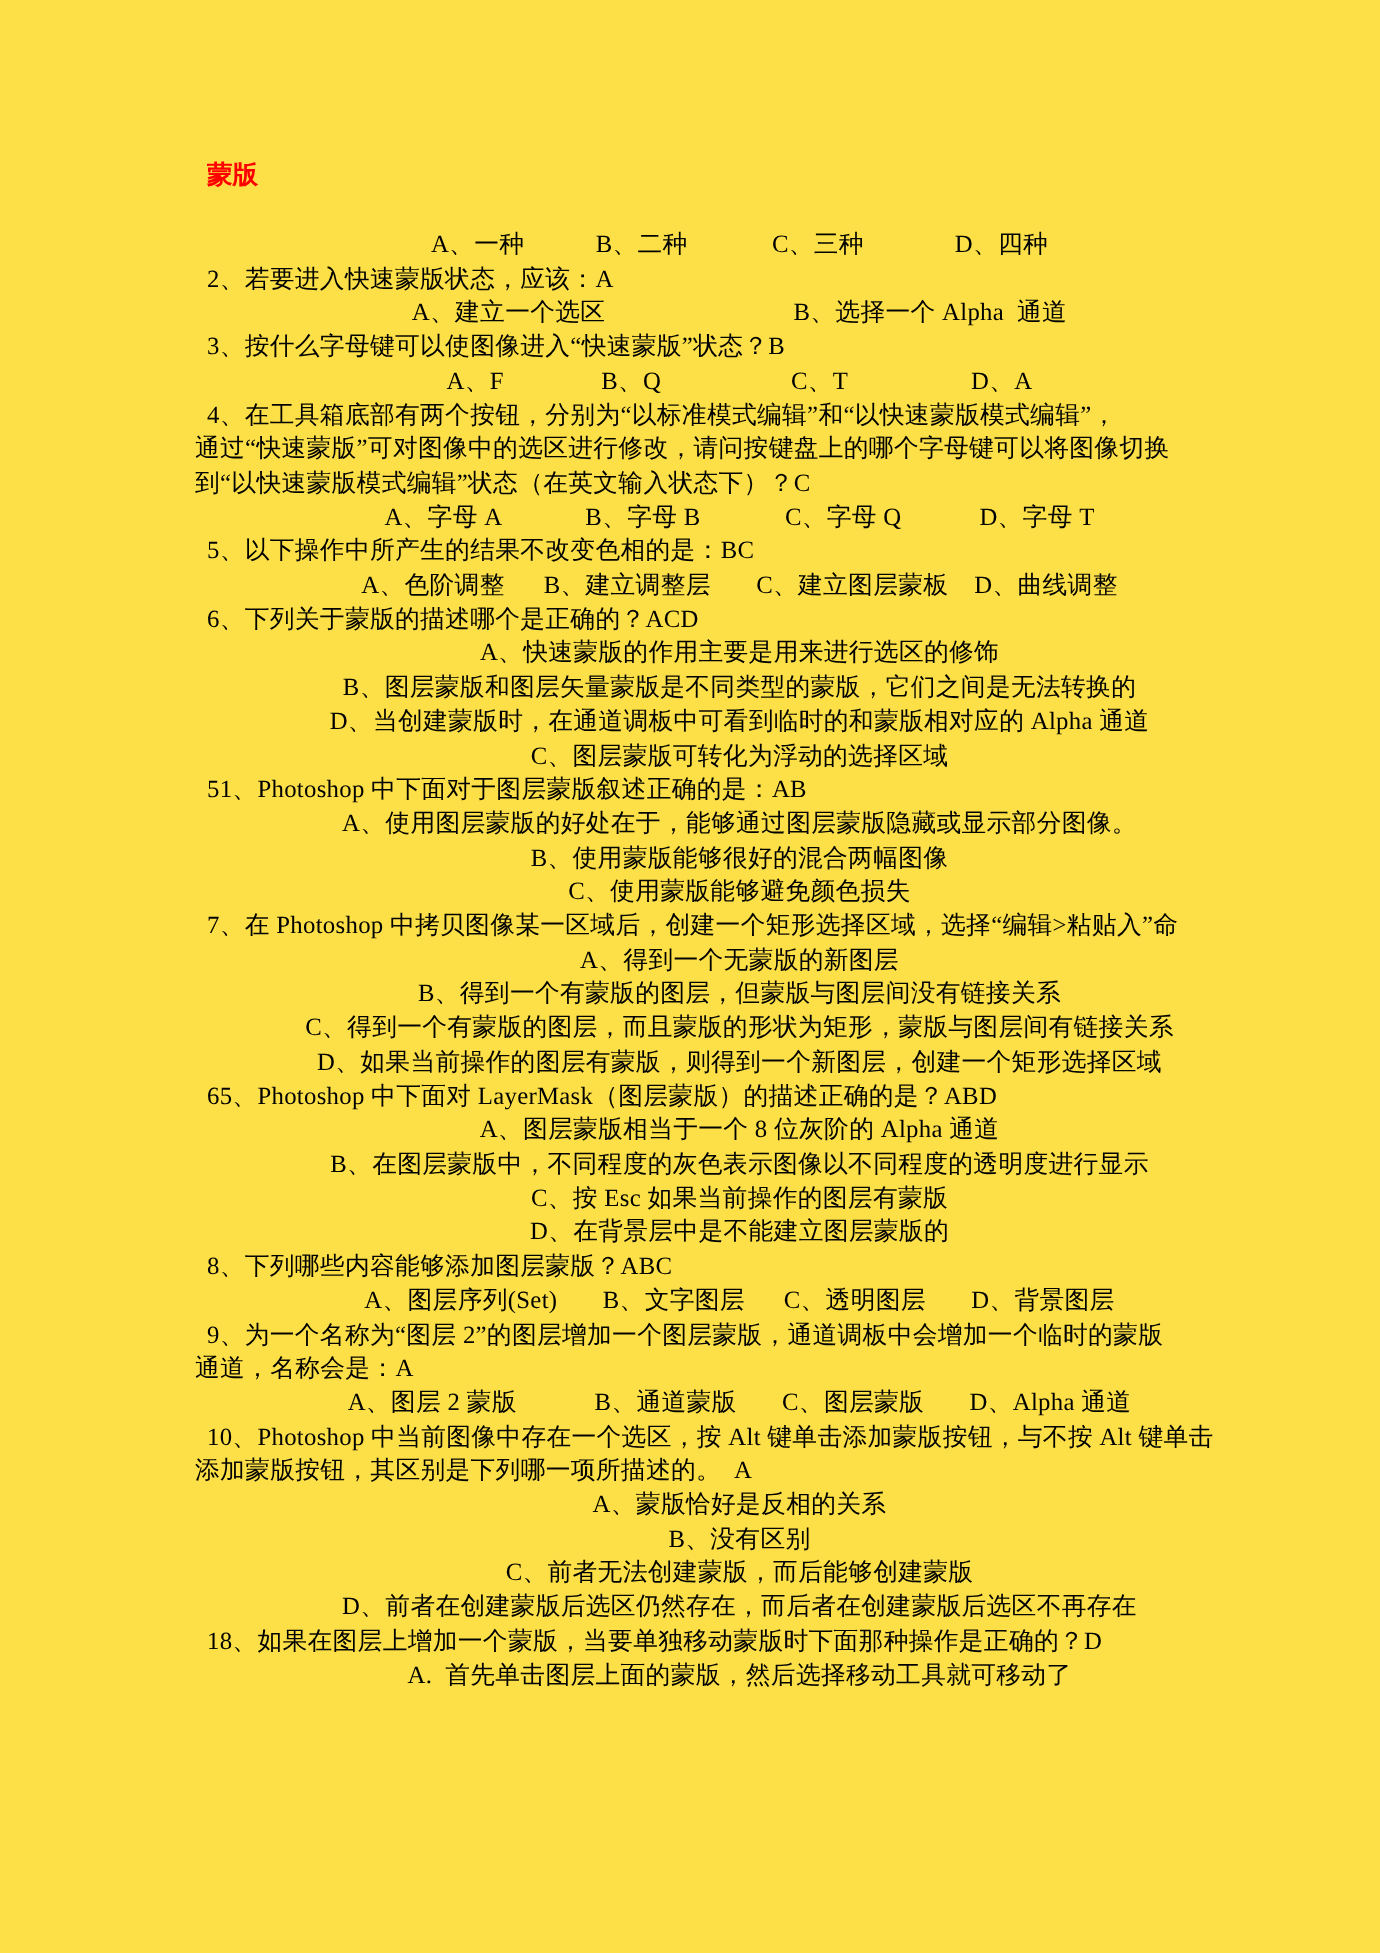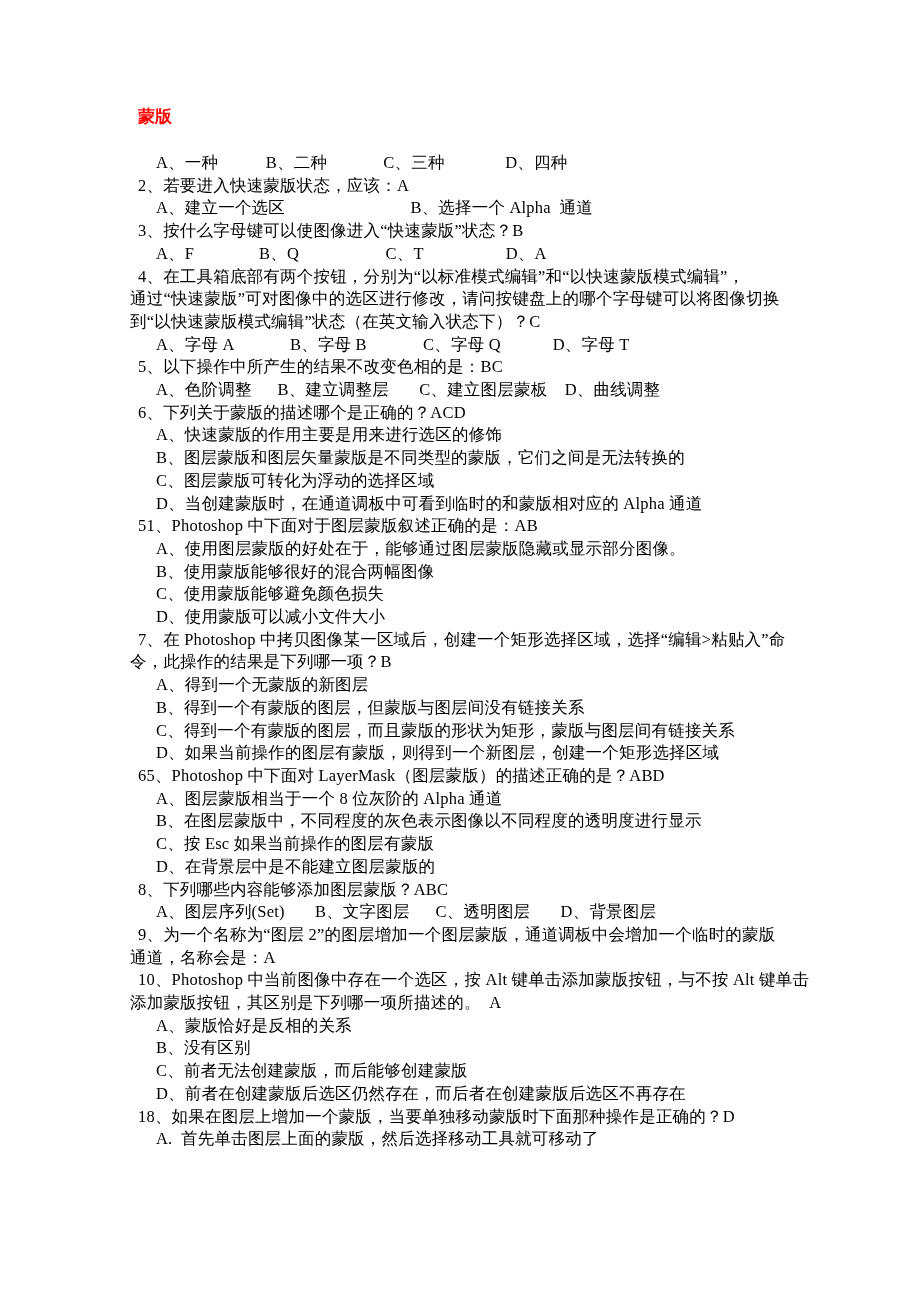--- a/index.html
+++ b/index.html
@@ -30,66 +30,65 @@
     line-height: 22px;
   }
   .line {
     font-size: 16.5px;
     line-height: 22.7px;
     white-space: pre;
     letter-spacing: 0.2px;
   }
   .line.q    { margin-left: 8px;  }
   .line.cont { margin-left: 0px;  }
-  .line.opt  { margin-left: 26px; }
+  .line.opt  { margin-left: 26px; text-align: center; }
   .line.bold { font-weight: normal; }
 </style>
 </head>
 <body>
 
-<div class="page" style="background: #ffffff; color: rgb(0, 0, 0);">
+<div class="page" style="background: #fde047; color: rgb(0, 0, 0);">
   <div class="content">
     <div class="doc-title" style="color: rgb(255, 0, 0);">蒙版</div>
     <div>
         <div class="line opt">A、一种           B、二种             C、三种              D、四种</div>
         <div class="line q">2、若要进入快速蒙版状态，应该：A</div>
         <div class="line opt">A、建立一个选区                             B、选择一个 Alpha  通道</div>
         <div class="line q">3、按什么字母键可以使图像进入“快速蒙版”状态？B</div>
         <div class="line opt">A、F               B、Q                    C、T                   D、A</div>
         <div class="line q">4、在工具箱底部有两个按钮，分别为“以标准模式编辑”和“以快速蒙版模式编辑”，</div>
         <div class="line cont">通过“快速蒙版”可对图像中的选区进行修改，请问按键盘上的哪个字母键可以将图像切换</div>
         <div class="line cont">到“以快速蒙版模式编辑”状态（在英文输入状态下）？C</div>
         <div class="line opt">A、字母 A             B、字母 B             C、字母 Q            D、字母 T</div>
         <div class="line q">5、以下操作中所产生的结果不改变色相的是：BC</div>
         <div class="line opt">A、色阶调整      B、建立调整层       C、建立图层蒙板    D、曲线调整</div>
         <div class="line q">6、下列关于蒙版的描述哪个是正确的？ACD</div>
         <div class="line opt">A、快速蒙版的作用主要是用来进行选区的修饰</div>
         <div class="line opt">B、图层蒙版和图层矢量蒙版是不同类型的蒙版，它们之间是无法转换的</div>
+        <div class="line opt">D、当创建蒙版时，在通道调板中可看到临时的和蒙版相对应的 Alpha 通道</div>
         <div class="line opt">C、图层蒙版可转化为浮动的选择区域</div>
-        <div class="line opt">D、当创建蒙版时，在通道调板中可看到临时的和蒙版相对应的 Alpha 通道</div>
         <div class="line q">51、Photoshop 中下面对于图层蒙版叙述正确的是：AB</div>
         <div class="line opt">A、使用图层蒙版的好处在于，能够通过图层蒙版隐藏或显示部分图像。</div>
         <div class="line opt">B、使用蒙版能够很好的混合两幅图像</div>
         <div class="line opt">C、使用蒙版能够避免颜色损失</div>
-        <div class="line opt">D、使用蒙版可以减小文件大小</div>
         <div class="line q">7、在 Photoshop 中拷贝图像某一区域后，创建一个矩形选择区域，选择“编辑&gt;粘贴入”命</div>
-        <div class="line cont">令，此操作的结果是下列哪一项？B</div>
         <div class="line opt">A、得到一个无蒙版的新图层</div>
         <div class="line opt">B、得到一个有蒙版的图层，但蒙版与图层间没有链接关系</div>
         <div class="line opt">C、得到一个有蒙版的图层，而且蒙版的形状为矩形，蒙版与图层间有链接关系</div>
         <div class="line opt">D、如果当前操作的图层有蒙版，则得到一个新图层，创建一个矩形选择区域</div>
         <div class="line q">65、Photoshop 中下面对 LayerMask（图层蒙版）的描述正确的是？ABD</div>
         <div class="line opt">A、图层蒙版相当于一个 8 位灰阶的 Alpha 通道</div>
         <div class="line opt">B、在图层蒙版中，不同程度的灰色表示图像以不同程度的透明度进行显示</div>
         <div class="line opt">C、按 Esc 如果当前操作的图层有蒙版</div>
         <div class="line opt">D、在背景层中是不能建立图层蒙版的</div>
         <div class="line q">8、下列哪些内容能够添加图层蒙版？ABC</div>
         <div class="line opt">A、图层序列(Set)       B、文字图层      C、透明图层       D、背景图层</div>
         <div class="line q">9、为一个名称为“图层 2”的图层增加一个图层蒙版，通道调板中会增加一个临时的蒙版</div>
         <div class="line cont">通道，名称会是：A</div>
+        <div class="line opt">A、图层 2 蒙版            B、通道蒙版       C、图层蒙版       D、Alpha 通道</div>
         <div class="line q">10、Photoshop 中当前图像中存在一个选区，按 Alt 键单击添加蒙版按钮，与不按 Alt 键单击</div>
         <div class="line cont">添加蒙版按钮，其区别是下列哪一项所描述的。  A</div>
         <div class="line opt">A、蒙版恰好是反相的关系</div>
         <div class="line opt">B、没有区别</div>
         <div class="line opt">C、前者无法创建蒙版，而后能够创建蒙版</div>
         <div class="line opt">D、前者在创建蒙版后选区仍然存在，而后者在创建蒙版后选区不再存在</div>
         <div class="line q bold">18、如果在图层上增加一个蒙版，当要单独移动蒙版时下面那种操作是正确的？D</div>
         <div class="line opt bold">A.  首先单击图层上面的蒙版，然后选择移动工具就可移动了</div>
       </div>
   </div>

